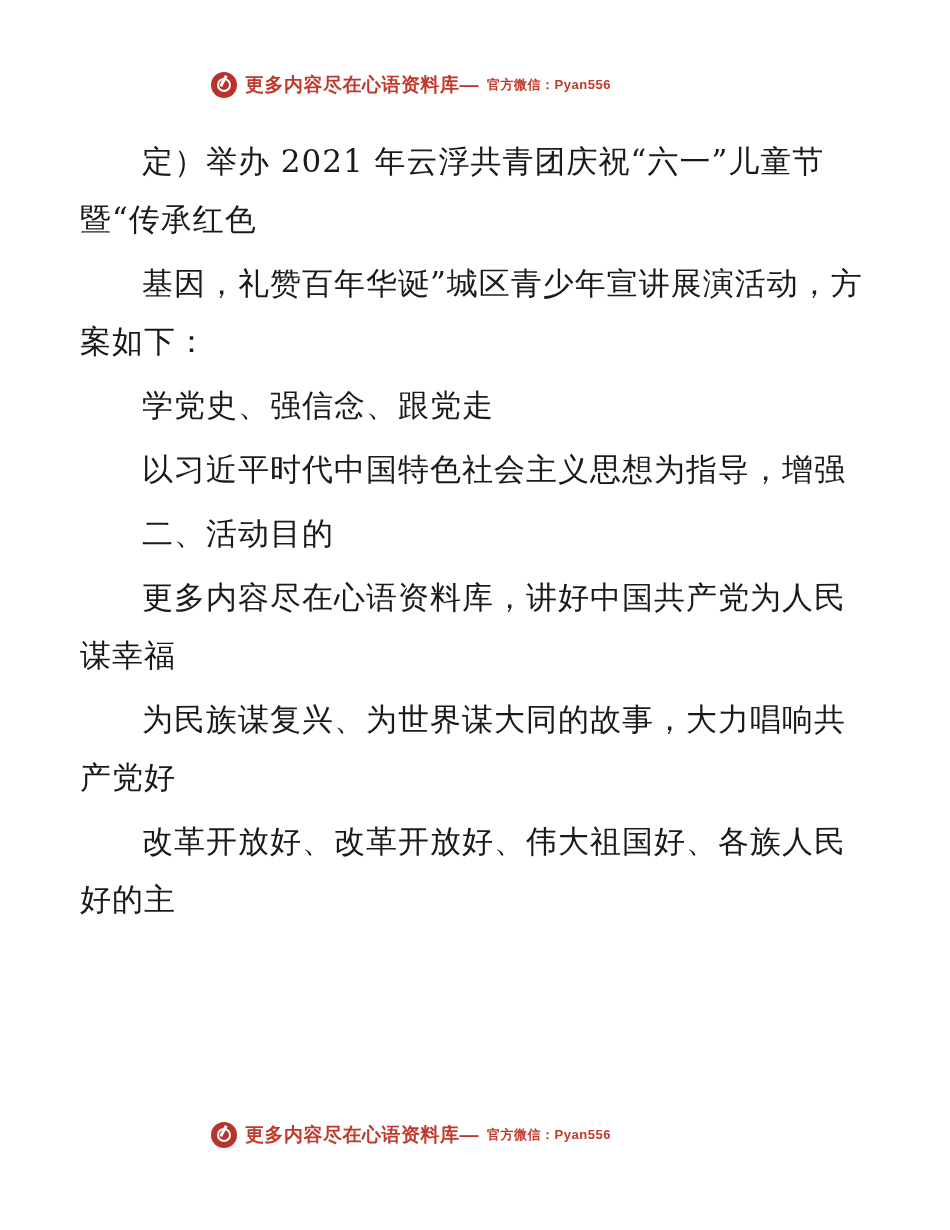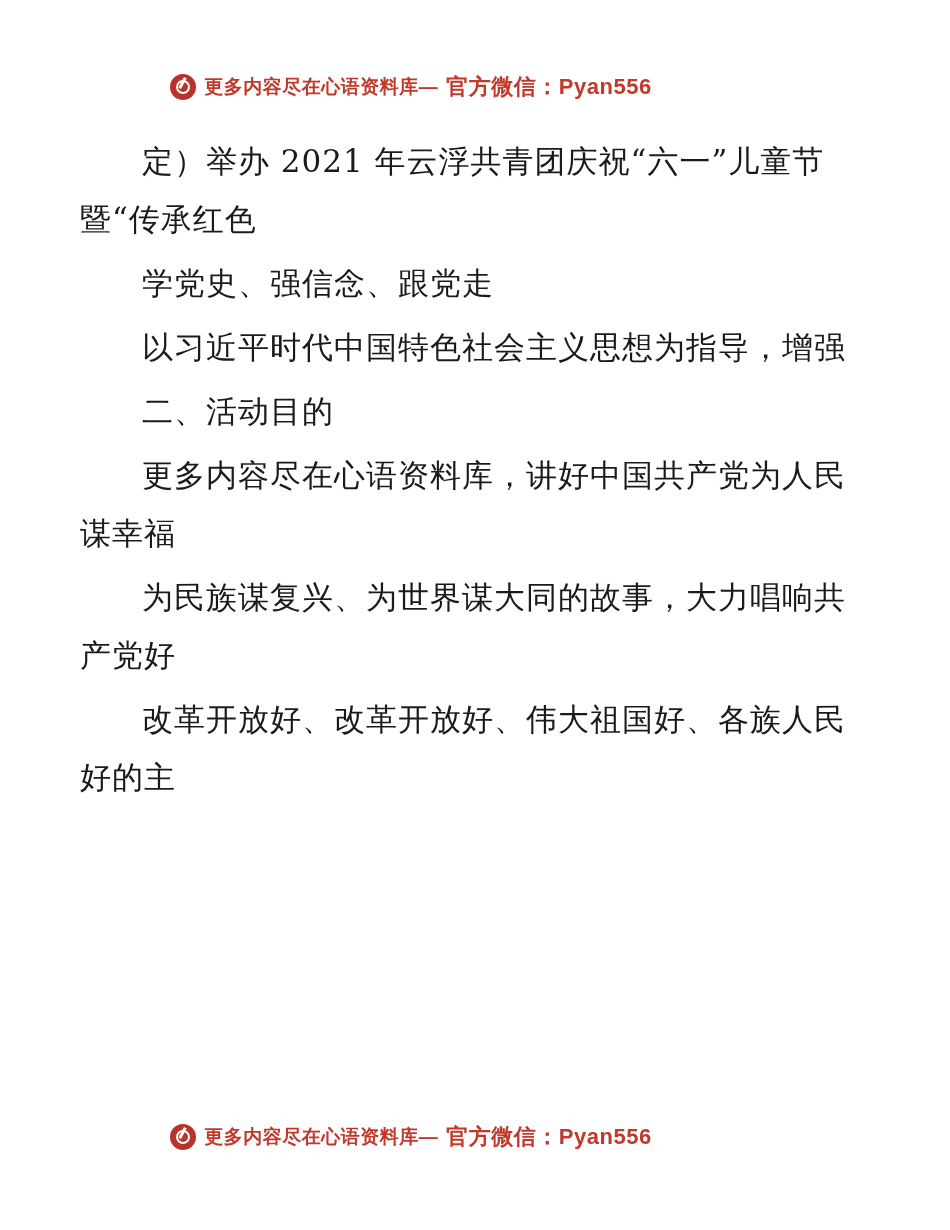--- a/index.html
+++ b/index.html
@@ -73,21 +73,21 @@
   }
   .wm-text {
     font-family: "Liberation Sans", sans-serif;
     font-size: 19px;
     font-weight: bold;
     color: #c0392b;
     letter-spacing: 0.5px;
   }
   .wm-text2 {
     font-family: "Liberation Sans", sans-serif;
-    font-size: 22px;
+    font-size: 13px;
     font-weight: bold;
     color: #c0392b;
     letter-spacing: 0.5px;
   }
 
   
   .doc-body {
     position: absolute;
     top: 132px;
     left: 80px;
@@ -112,20 +112,21 @@
 <div class="page">
 
   <div class="wm wm-top">
     <span class="wm-logo"></span>
     <span class="wm-text">更多内容尽在心语资料库—</span>
     <span class="wm-text2">官方微信：Pyan556</span>
   </div>
 
   <div class="doc-body">
     <p class="para">定）举办 2021 年云浮共青团庆祝“六一”儿童节暨“传承红色</p>
+    <p class="para">基因，礼赞百年华诞”城区青少年宣讲展演活动，方案如下：</p>
     <p class="para">学党史、强信念、跟党走</p>
     <p class="para">以习近平时代中国特色社会主义思想为指导，增强</p>
     <p class="para">二、活动目的</p>
     <p class="para">更多内容尽在心语资料库，讲好中国共产党为人民谋幸福</p>
     <p class="para">为民族谋复兴、为世界谋大同的故事，大力唱响共产党好</p>
     <p class="para tight">改革开放好、改革开放好、伟大祖国好、各族人民好的主</p>
   </div>
 
   <div class="wm wm-bottom">
     <span class="wm-logo"></span>

